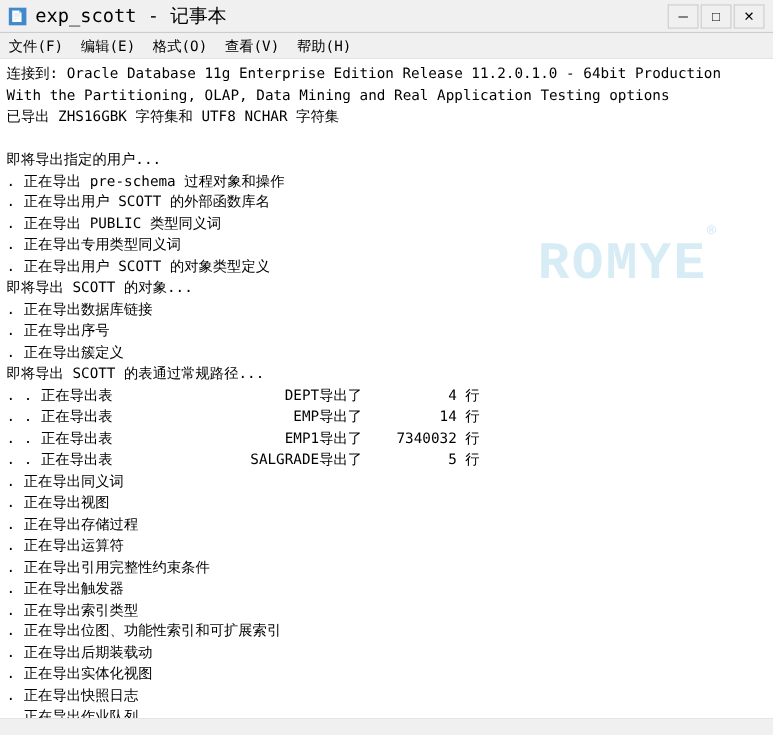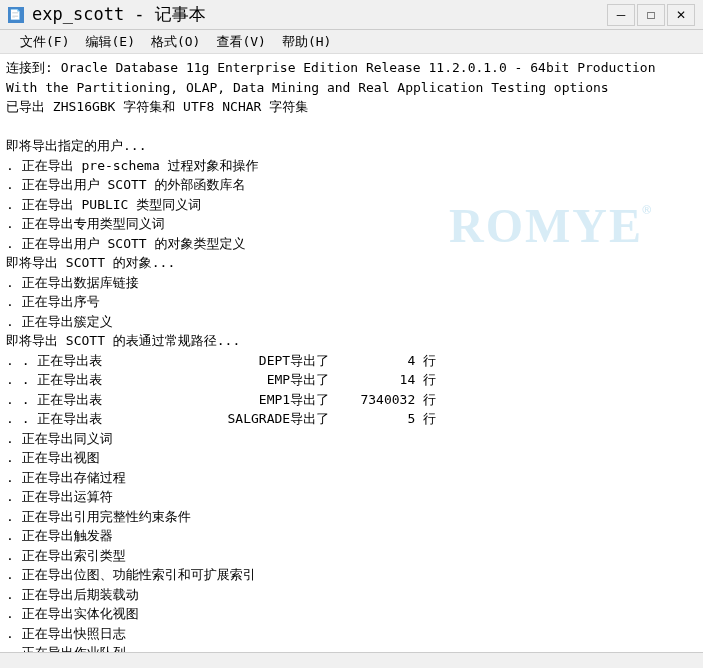--- a/index.html
+++ b/index.html
@@ -58,21 +58,21 @@
       cursor: pointer;
       color: #000;
     }
 
     
     .menu-bar {
       background: #f0f0f0;
       height: 24px;
       display: flex;
       align-items: center;
-      padding: 0 12px;
+      padding: 0 0;
       border-bottom: 1px solid #ddd;
     }
     .menu-item {
       padding: 2px 8px;
       font-size: 13px;
       cursor: pointer;
       color: #000;
     }
 
     
@@ -91,27 +91,27 @@
       color: #000;
       line-height: 1.5;
       white-space: pre-wrap;
       word-break: break-all;
     }
 
     
     .watermark {
       position: absolute;
       right: 60px;
-      top: 144px;
+      top: 160px;
       font-size: 48px;
       font-weight: bold;
       color: rgba(100, 180, 220, 0.25);
       transform: rotate(0deg);
       pointer-events: none;
-      font-family: Liberation Serif, serif;
+      font-family: Liberation Mono, monospace;
       letter-spacing: 2px;
       margin-left: 28px;
     }
     .watermark-r {
       position: absolute;
       right: 52px;
       top: 148px;
       font-size: 14px;
       color: rgba(100, 180, 220, 0.3);
       pointer-events: none;

